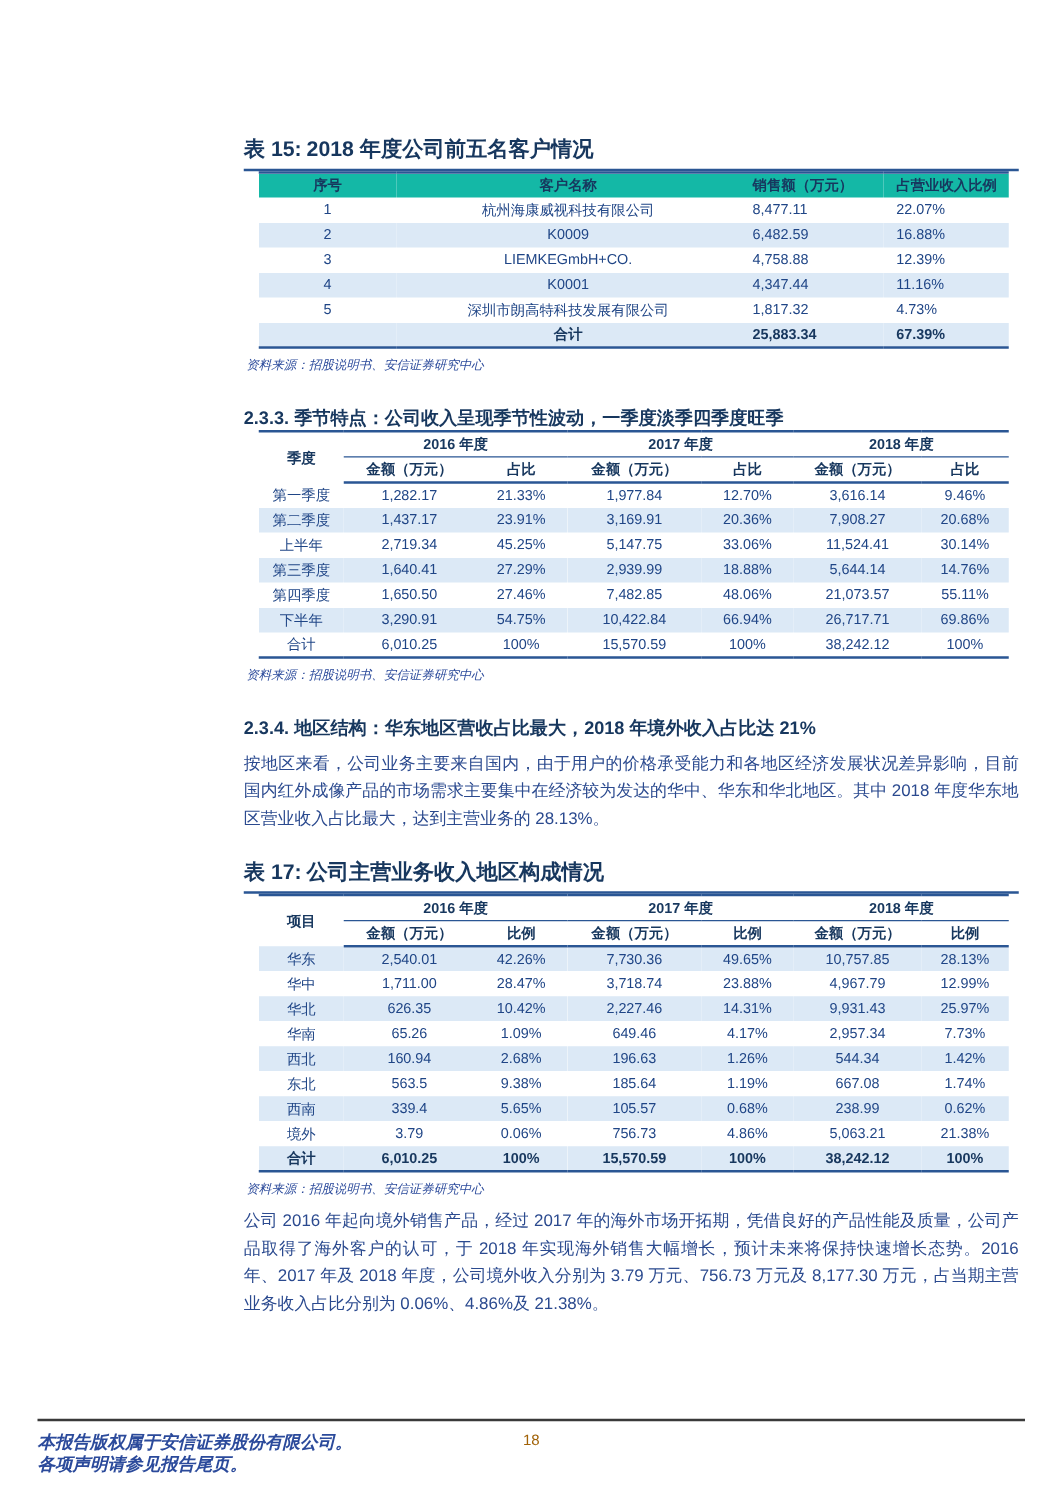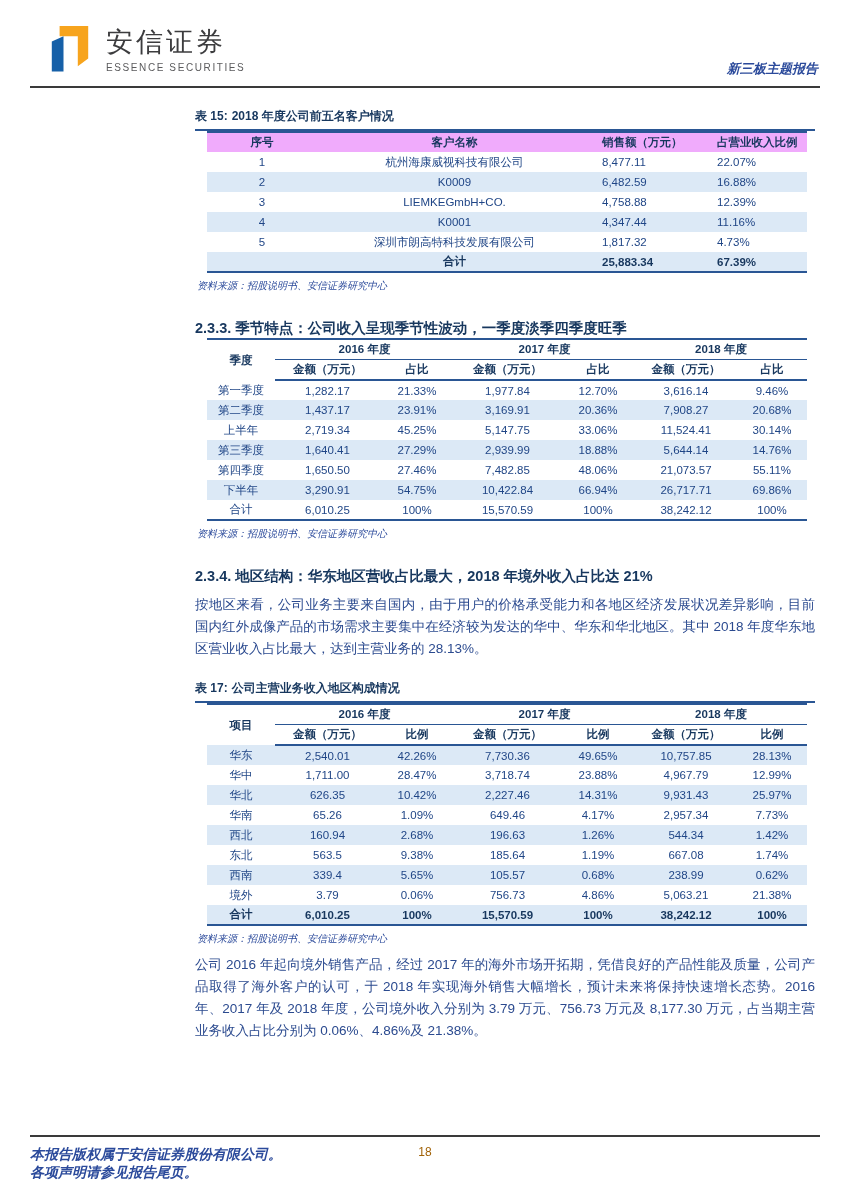--- a/index.html
+++ b/index.html
@@ -11,31 +11,31 @@
   .hdr { position:absolute; left:30px; right:30px; top:0; height:88px; border-bottom:2px solid #3a3a3a; }
   .brand { position:absolute; left:14px; top:22px; display:flex; align-items:center; gap:10px; }
   .brand-txt .cn { font-size:27px; color:#3c3c3e; letter-spacing:3px; font-weight:500; }
   .brand-txt .en { font-size:10px; color:#5a5a5c; letter-spacing:1.6px; margin-top:2px; }
   .tagline { position:absolute; right:2px; bottom:8px; font-family:"DejaVu Serif","Liberation Serif",serif;
              font-style:italic; font-weight:bold; font-size:13px; color:#2b4a9b; }
 
   
   .content { position:absolute; left:195px; width:620px; top:88px; }
 
-  .tbl-title { font-size:12px; font-weight:bold; color:#17375e; border-bottom:2px solid #2a5694;
+  .tbl-title { font-size:17px; font-weight:bold; color:#17375e; border-bottom:2px solid #2a5694;
                padding-bottom:4px; margin-top:20px; }
   .tbl-title .num { margin-right:4px; }
 
   table { width:600px; margin-left:12px; border-collapse:collapse; table-layout:fixed;
           font-size:11.5px; color:#1f4586; }
   td, th { height:20px; padding:2px 4px; overflow:hidden; white-space:nowrap; }
 
   
   .t15 { border-top:2px solid #2a5694; border-bottom:2px solid #2a5694; }
-  .t15 thead th { background:#f0abfc; color:#17375e; font-weight:bold; }
+  .t15 thead th { background:#14b8a6; color:#17375e; font-weight:bold; }
   .t15 thead th, .t15 td { text-align:center; }
   .t15 th:nth-child(3), .t15 td:nth-child(3),
   .t15 th:nth-child(4), .t15 td:nth-child(4) { text-align:left; padding-left:10px; }
   .t15 tbody tr:nth-child(even) { background:#dce9f6; }
   .t15 tbody tr:last-child td { font-weight:bold; color:#17375e; }
 
   
   .grouped { border-top:2px solid #2a5694; border-bottom:2px solid #2a5694; }
   .grouped th { color:#17375e; font-weight:bold; text-align:center; }
   .grouped td { text-align:center; }
@@ -57,33 +57,20 @@
                font-size:14px; color:#2b4a9b; line-height:18px; }
   .pageno { position:absolute; left:0; right:0; top:8px; text-align:center; font-size:12px; color:#a16207; }
 
   .logo-svg { display:block; }
 </style>
 </head>
 <body>
 
 <div class="page">
 
-  <div class="hdr">
-    <div class="brand">
-      <svg class="logo-svg" width="52" height="52" viewBox="0 0 40 40">
-        <polygon points="12,3 34,3 34,28 26,34 26,11 12,11" fill="#f7a41d"></polygon>
-        <polygon points="6,15 15,11 15,38 6,38" fill="#1660a8"></polygon>
-      </svg>
-      <div class="brand-txt">
-        <div class="cn">安信证券</div>
-        <div class="en">ESSENCE SECURITIES</div>
-      </div>
-    </div>
-    <div class="tagline">新三板主题报告</div>
-  </div>
 
   <div class="content">
 
     <div class="tbl-title">
       <span class="num">表 15:</span><span>2018 年度公司前五名客户情况</span>
     </div>
     <table class="t15">
       <colgroup>
           <col style="width:110px">
           <col style="width:275px">

